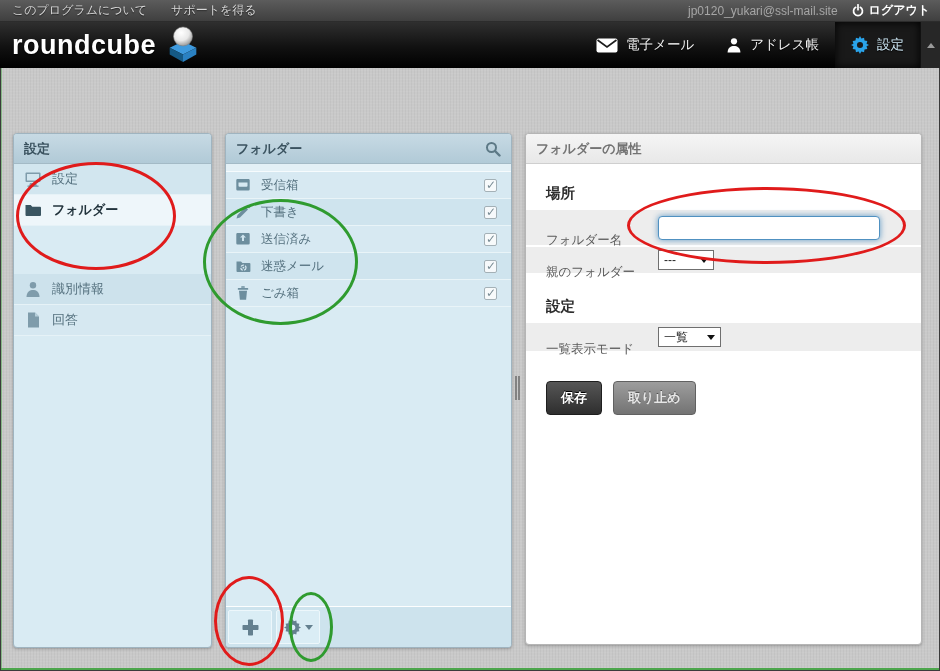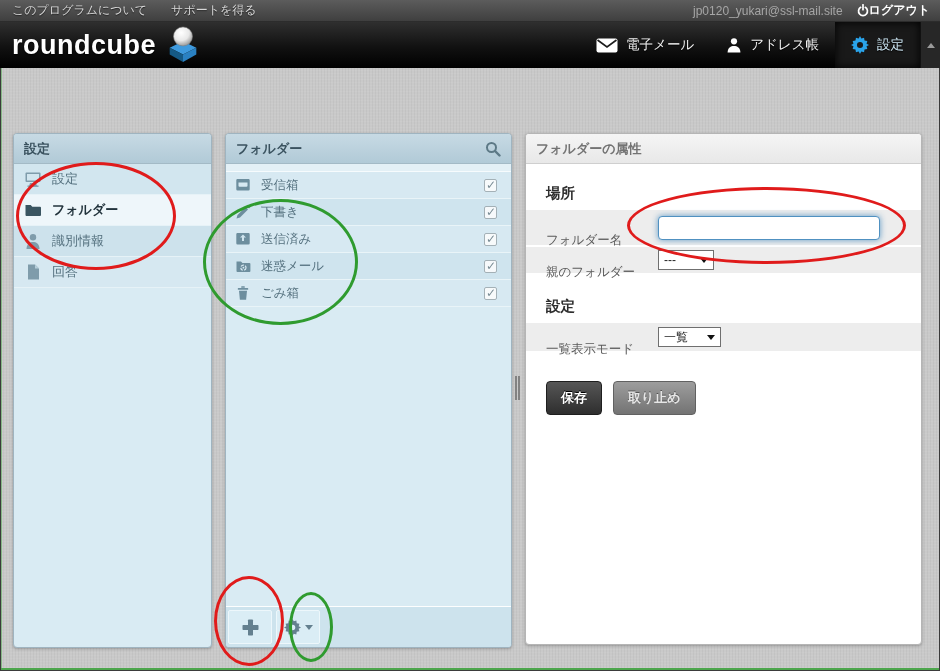--- a/index.html
+++ b/index.html
@@ -18,21 +18,21 @@
   .topbar {
     position:absolute; left:0; top:0; width:940px; height:22px;
     background:linear-gradient(#5c5c5c,#3f3f3f);
     border-bottom:1px solid #2c2c2c;
     display:flex; align-items:center; font-size:12px;
   }
   .topbar-left { display:flex; gap:24px; margin-left:12px; }
   .topbar-link { color:#d8d8d8; cursor:pointer; text-shadow:0 1px 1px #222; }
   .topbar-right { margin-left:auto; margin-right:10px; display:flex; align-items:center; gap:14px; }
   .user-email { color:#a6a6a6; }
-  .logout { display:flex; align-items:center; color:#fff; font-weight:bold; cursor:pointer; }
+  .logout { display:flex; align-items:center; gap:5px; color:#fff; font-weight:bold; cursor:pointer; }
 
   
   .logobar {
     position:absolute; left:0; top:22px; width:940px; height:46px;
     background:linear-gradient(#2f2f2f 0%, #111 55%, #000 100%);
     display:flex; align-items:stretch;
   }
   .brand { display:flex; align-items:center; gap:8px; margin-left:12px; }
   .brand-text { color:#fff; font-size:27px; font-weight:bold; letter-spacing:.5px; text-shadow:0 1px 2px #000; }
   .nav { margin-left:auto; display:flex; align-items:stretch; }
@@ -65,21 +65,21 @@
   .panel-left  { left:13px;  top:133px; width:199px; height:515px; }
   .panel-mid   { left:225px; top:133px; width:287px; height:515px; }
   .panel-right { left:525px; top:133px; width:397px; height:512px; background:#fff; border-color:#b5b5b5; }
 
   
   .side-item {
     height:31px; display:flex; align-items:center; gap:10px; padding-left:10px;
     font-size:13px; color:#54707e; border-bottom:1px solid #e6f2f7; cursor:pointer;
     background:#d2e6ef;
   }
-  .side-item:nth-child(3) { background:#cde2ec; }
+  .side-item:nth-child(3) { background:#cde2ec;margin-top:48px; }
   .side-item:nth-child(4) { background:#d6e8f1; }
   .side-item.selected { background:#eef6fa; color:#22333c; font-weight:bold; }
   .side-icon { width:18px; height:18px; flex:0 0 18px; color:#7f9cab; }
   .side-item.selected .side-icon { color:#3a5561; }
 
   
   .substrip { height:8px; background:#e3f0f6; border-bottom:1px solid #f6fbfd; }
   .folder-row {
     height:27px; display:flex; align-items:center; gap:10px; padding:0 14px 0 9px;
     font-size:12.5px; color:#54707e; border-bottom:1px solid #e9f4f8; cursor:pointer;

